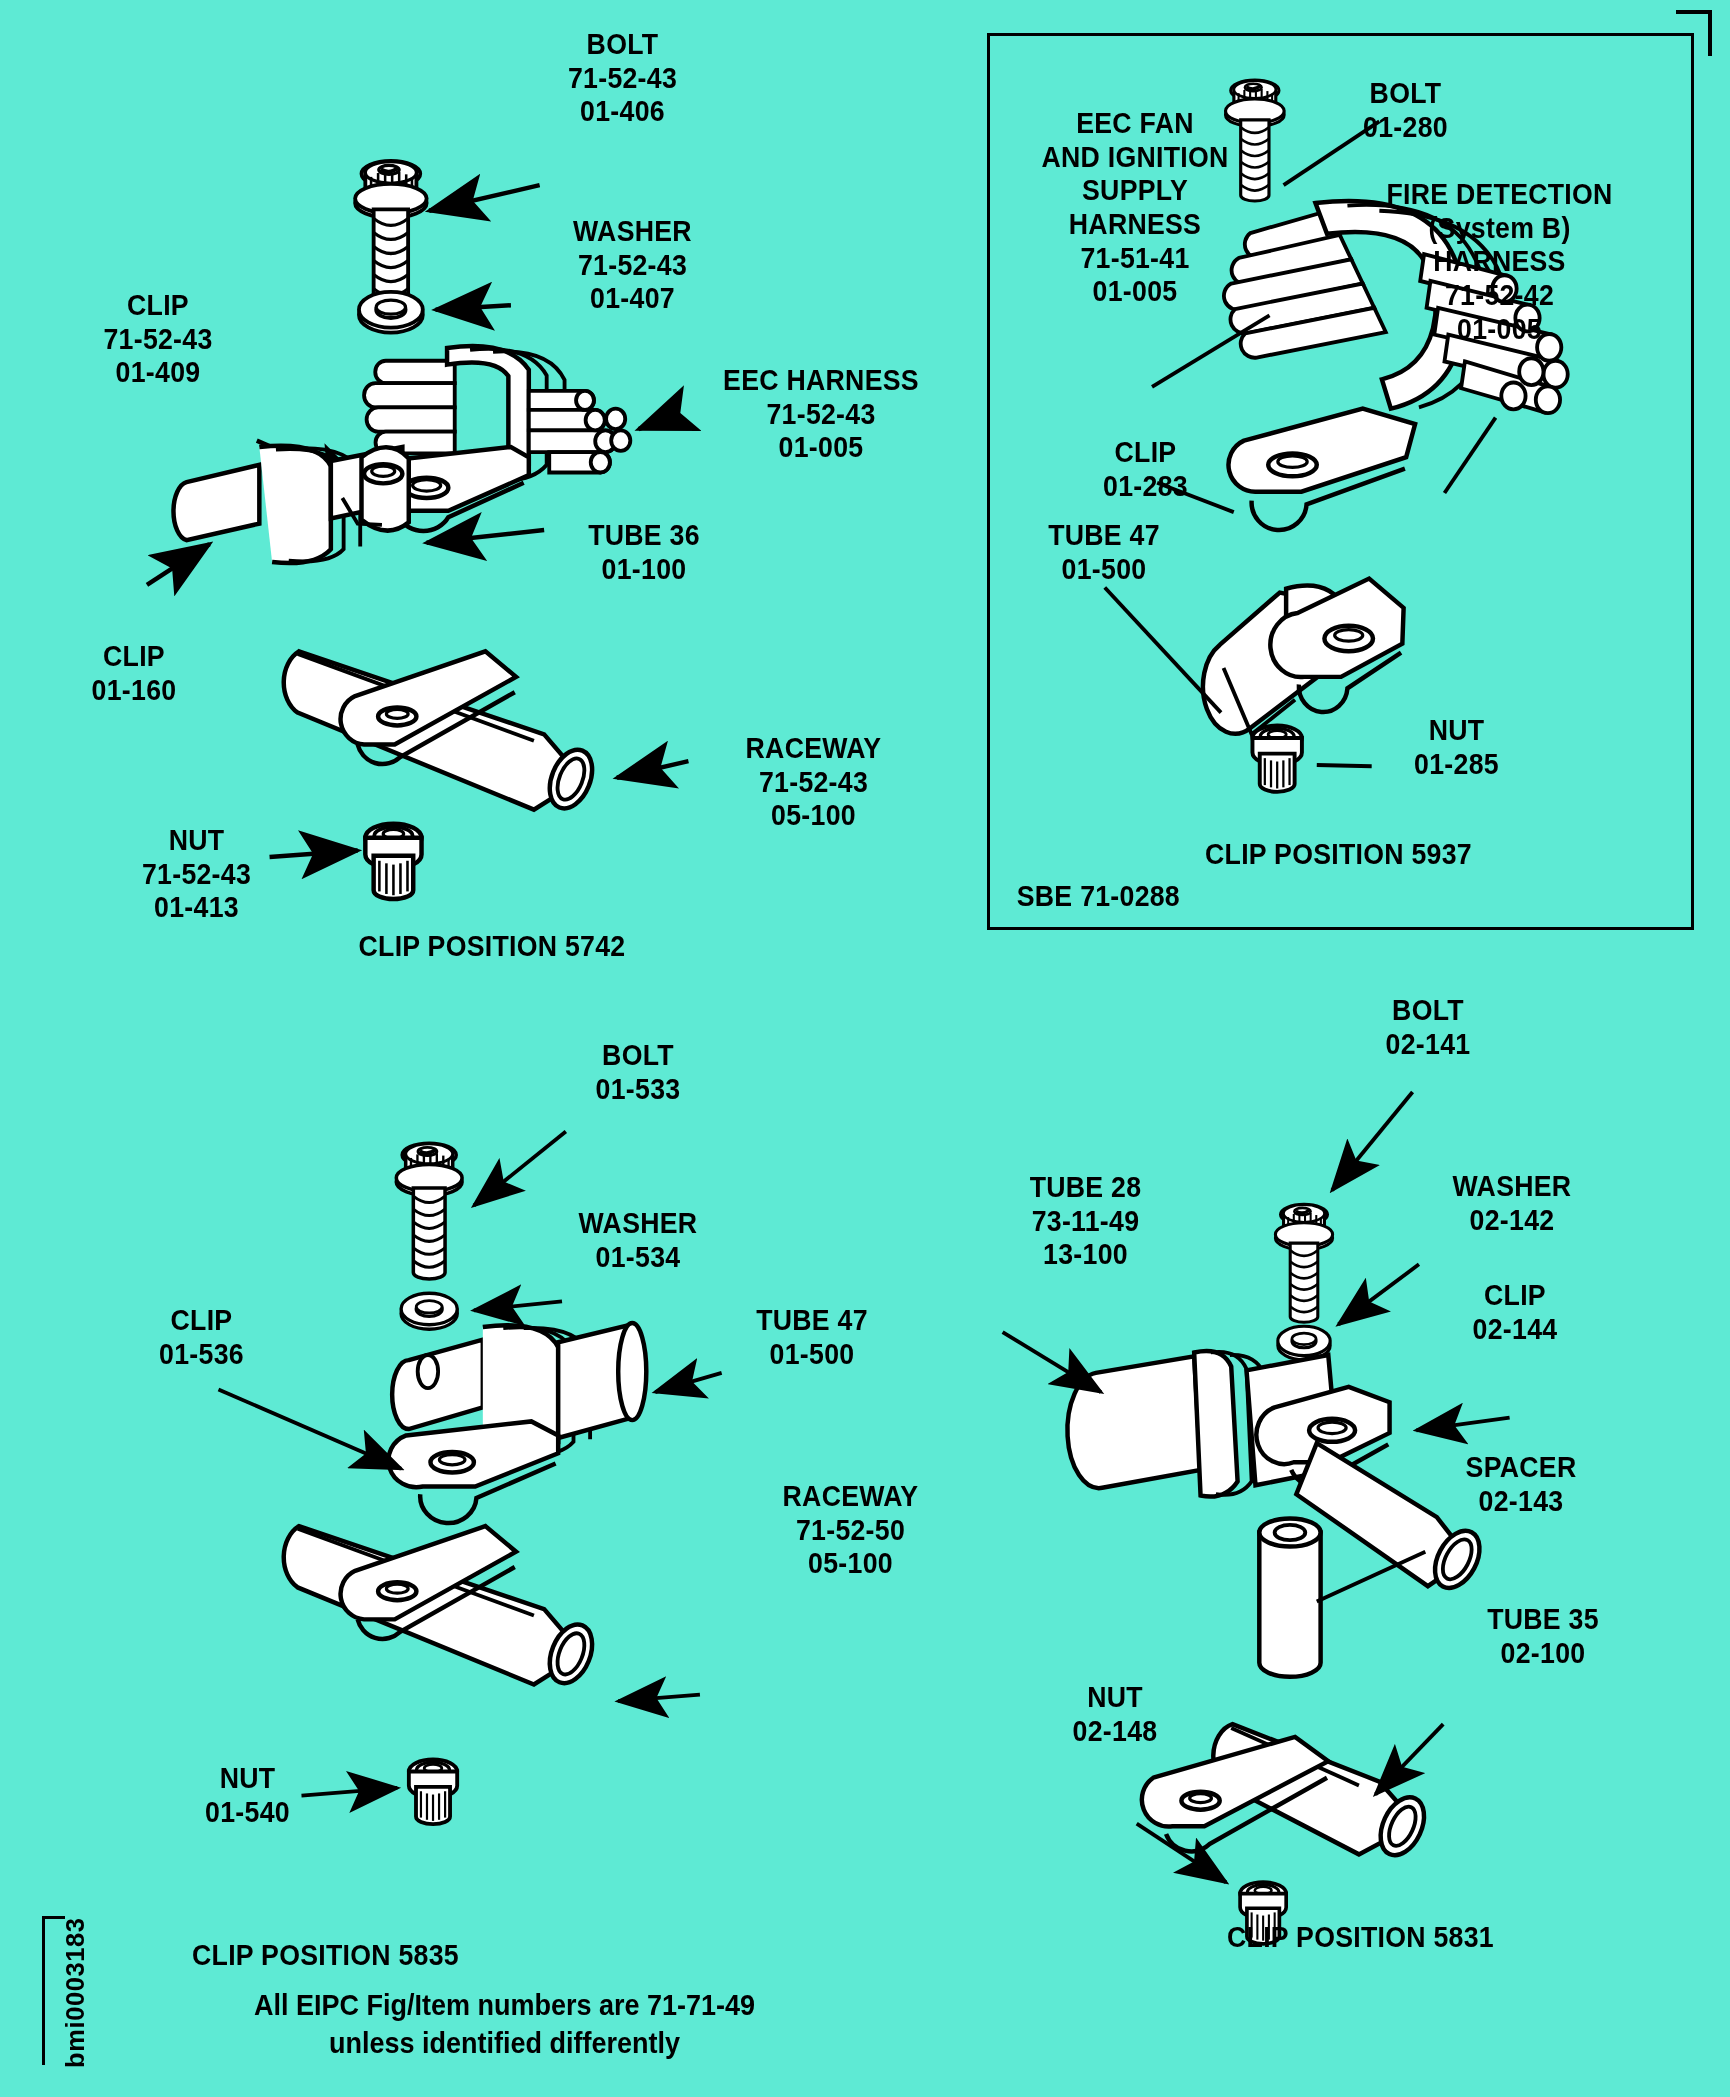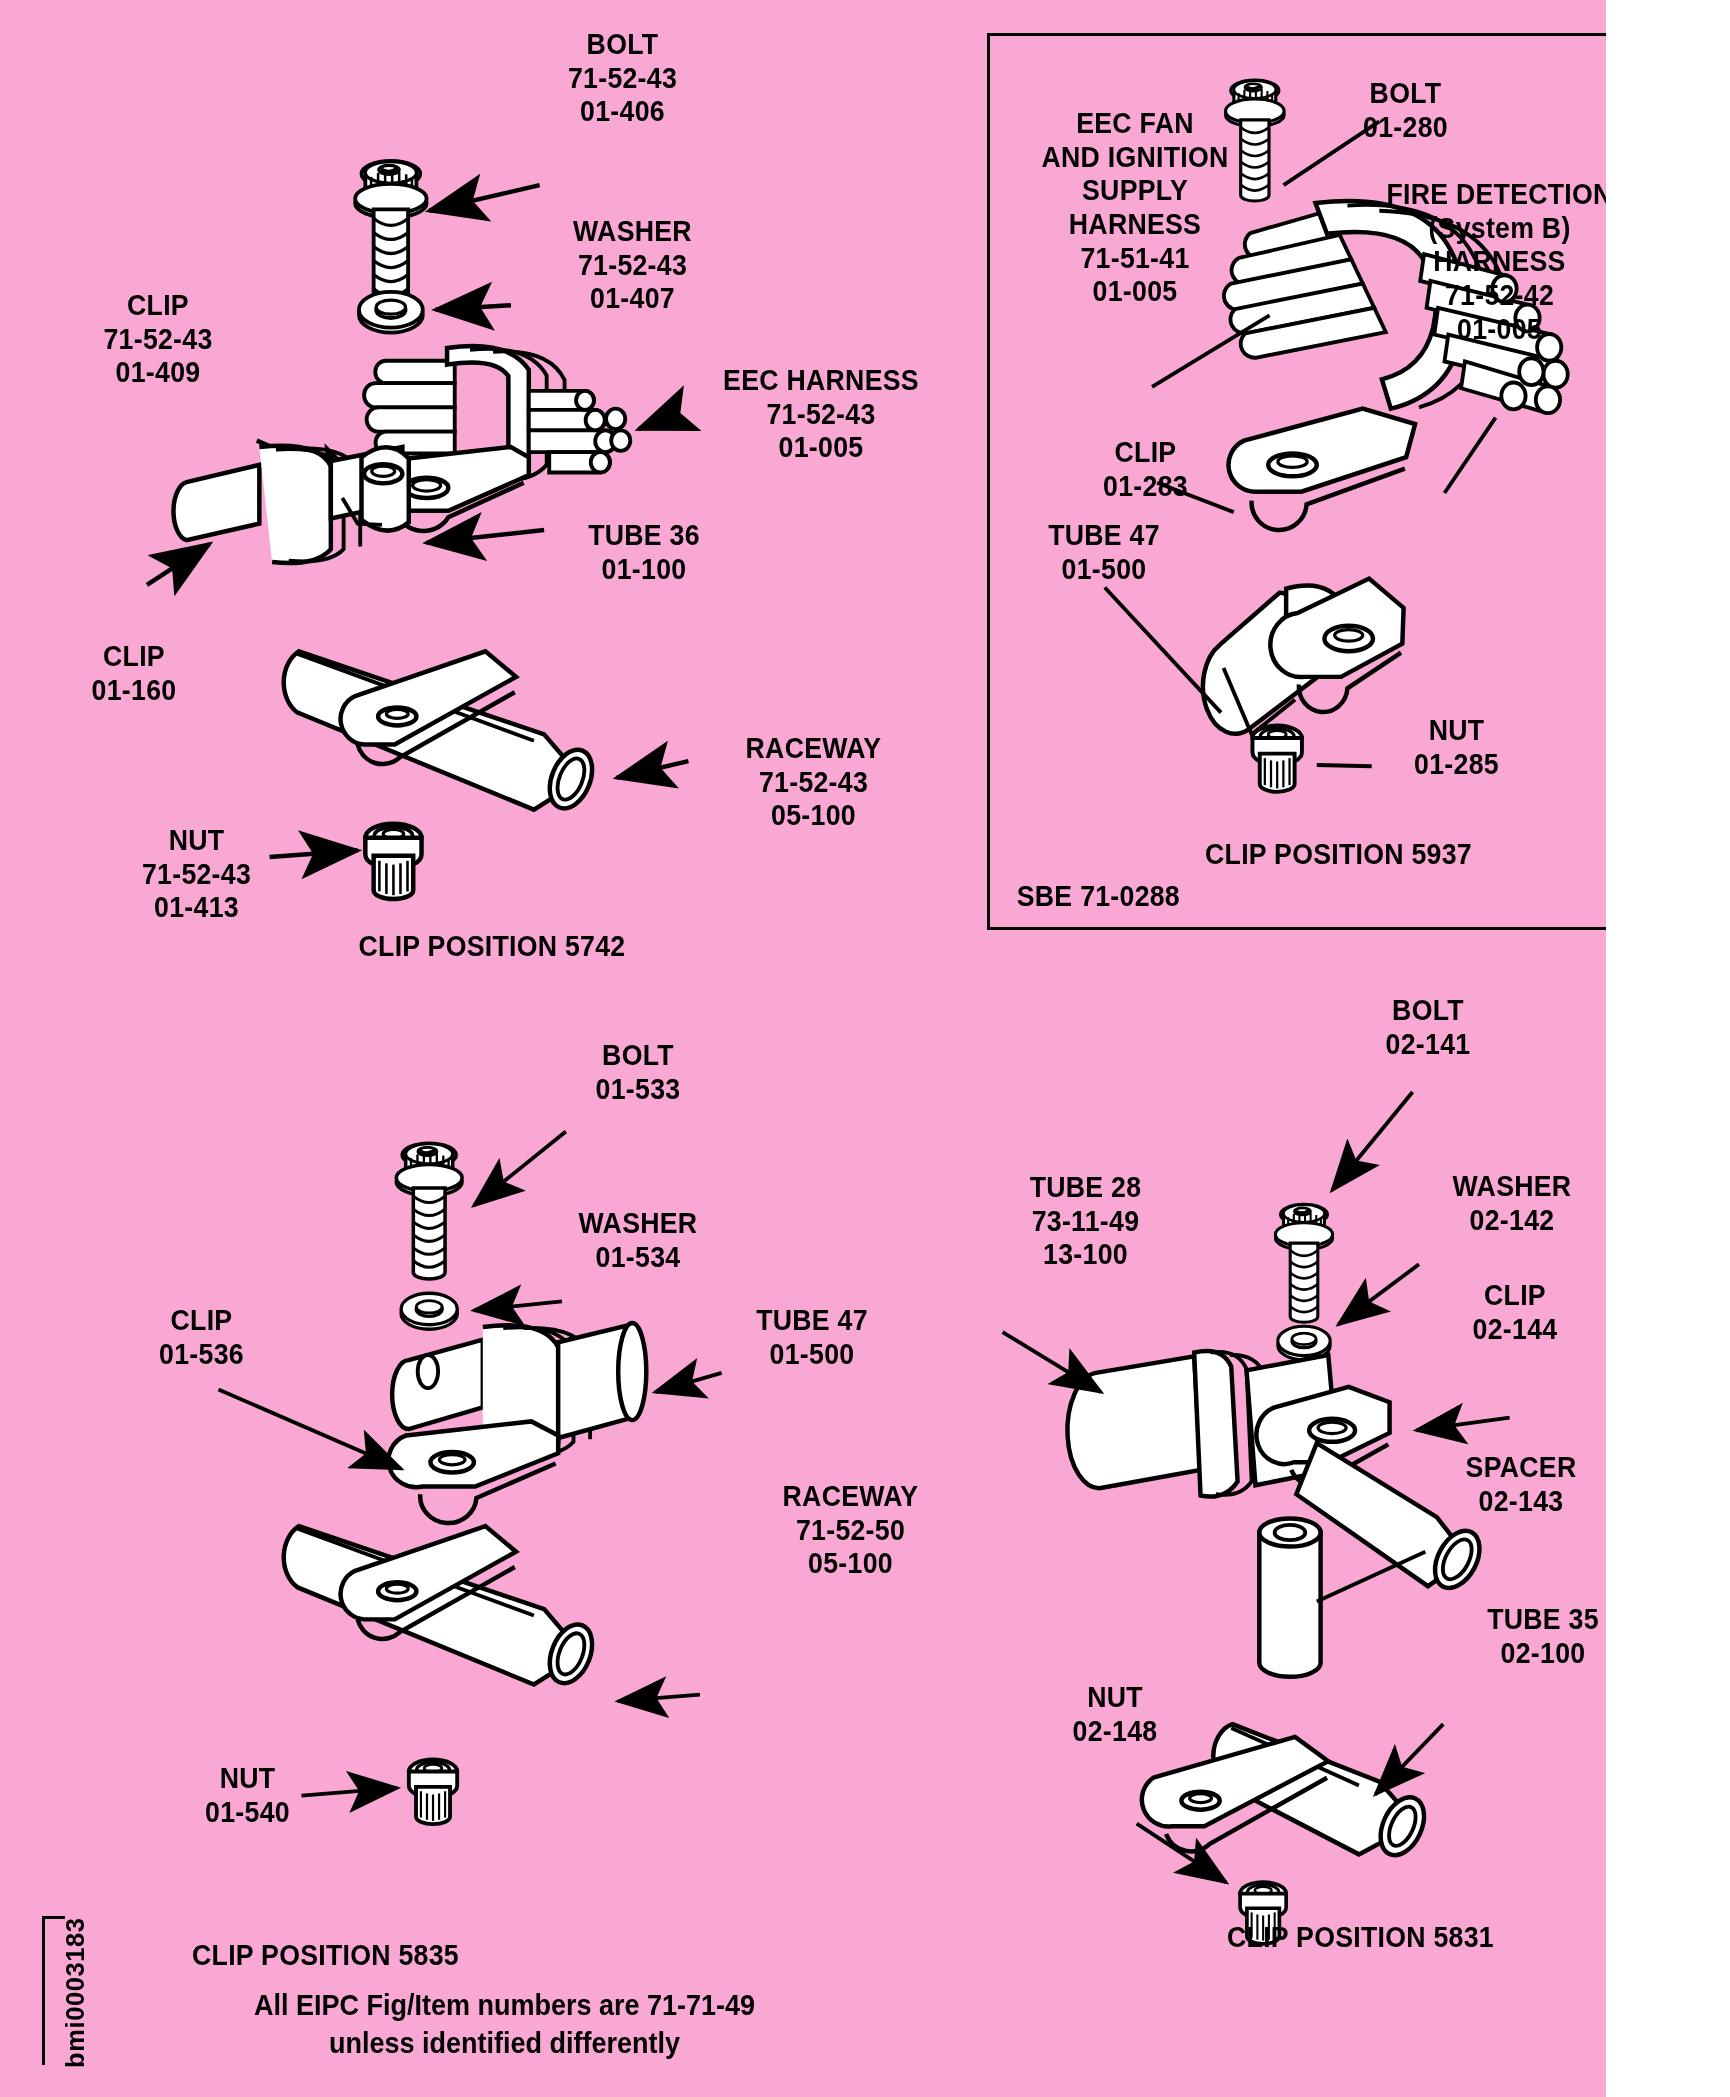--- a/index.html
+++ b/index.html
@@ -2,23 +2,23 @@
 <html style="font-size:10.2px"><head>
 <meta charset="utf-8">
 <style>
   html,body{margin:0;padding:0;background:#fff;}
   body{
     font-family:"Liberation Sans", sans-serif;
     color:#000;
   }
   #page{
     position:relative;
-    width:1606px;
+    width:1730px;
     height:2097px;
-    background:#f9a8d4;
+    background:#5eead4;
     overflow:hidden;
   }
   svg.layer{
     position:absolute;
     left:0; top:0;
     width:1730px;
     height:2097px;
     pointer-events:none;
   }
   .lbl{

